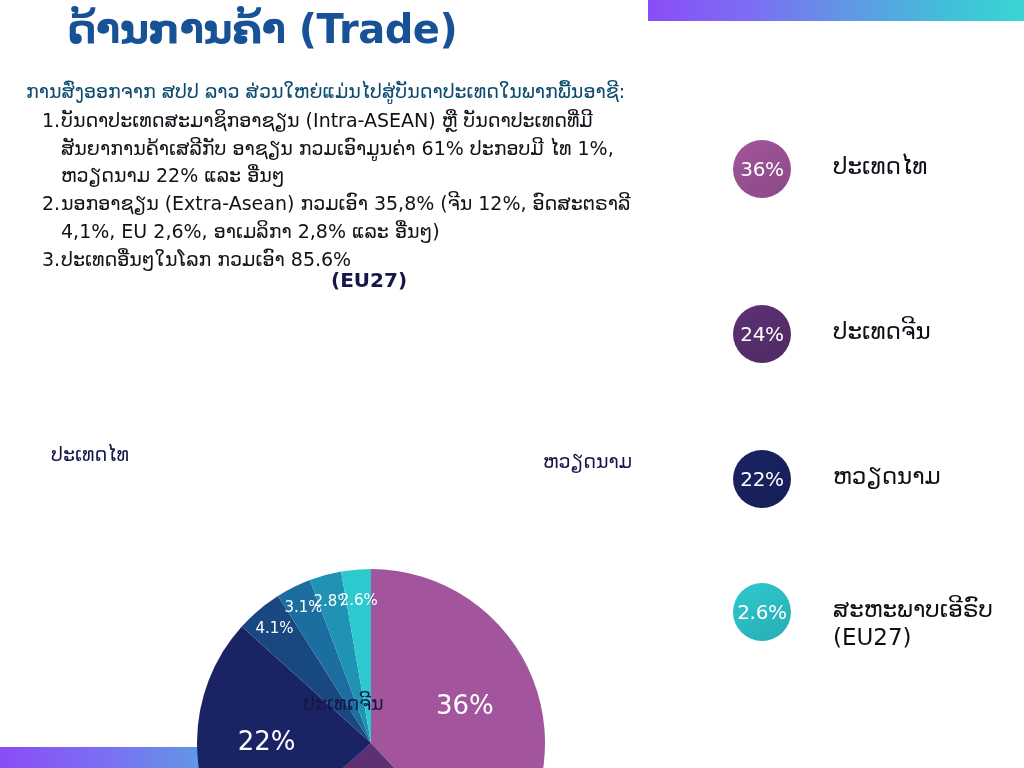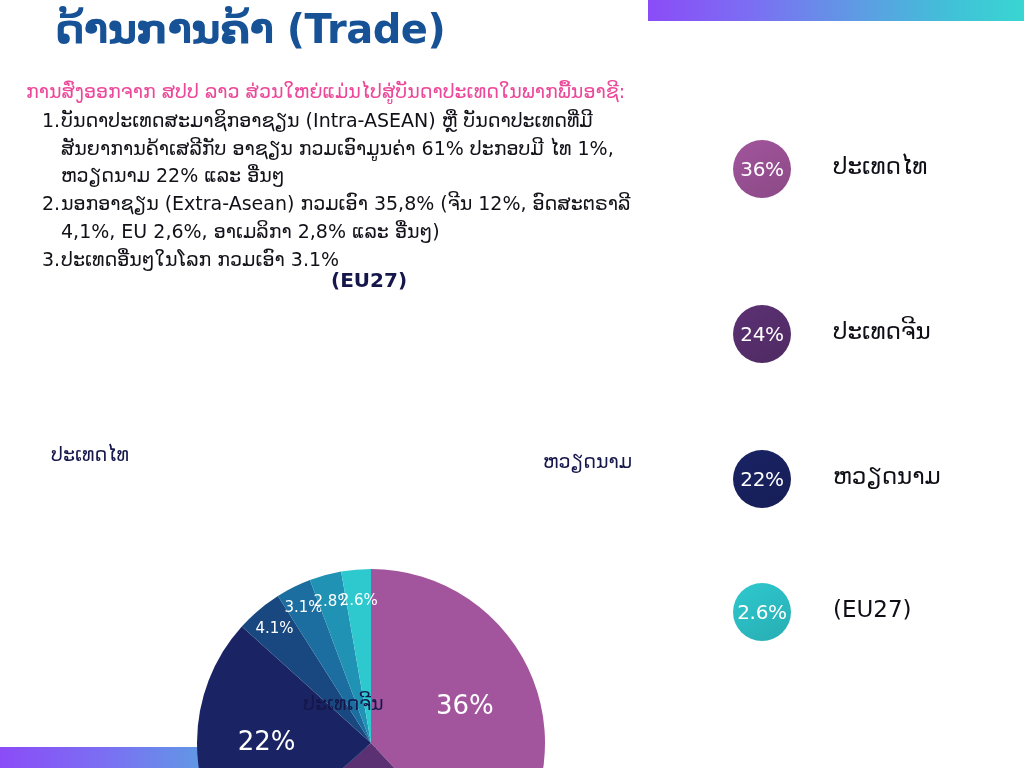--- a/index.html
+++ b/index.html
@@ -29,38 +29,38 @@
     bottom: 0;
     left: 0;
     width: 376px;
     height: 21px;
     background: linear-gradient(90deg, #8b4cf7 0%, #7b6ff3 28%, #5f9ae4 55%, #41c0d8 80%, #39d6d2 100%);
   }
 
   
   .title {
     position: absolute;
-    left: 56px;
+    left: 68px;
     top: 6px;
     font-size: 40px;
     font-weight: bold;
     color: #175296;
     letter-spacing: -0.5px;
     line-height: 1.15;
     white-space: nowrap;
     text-align: center;
   }
 
   
   .intro {
     position: absolute;
     left: 26px;
     top: 78px;
     font-size: 19px;
-    color: #ec4899;
+    color: #0c4a6e;
     line-height: 1.45;
     white-space: nowrap;
   }
   .num-list {
     position: absolute;
     left: 42px;
     top: 107px;
     width: 596px;
     font-size: 19px;
     color: #111118;
@@ -170,21 +170,21 @@
   <div class="li">
     <span class="num">1.</span>
     <span class="txt">ບັນດາປະເທດສະມາຊິກອາຊຽນ (Intra-ASEAN) ຫຼື ບັນດາປະເທດທີ່ມີສັນຍາການຄ້າເສລີກັບ ອາຊຽນ ກວມເອົາມູນຄ່າ 61% ປະກອບມີ ໄທ 1%, ຫວຽດນາມ 22% ແລະ ອື່ນໆ</span>
   </div>
   <div class="li">
     <span class="num">2.</span>
     <span class="txt">ນອກອາຊຽນ (Extra-Asean) ກວມເອົາ 35,8% (ຈີນ 12%, ອົດສະຕຣາລີ 4,1%, EU 2,6%, ອາເມລິກາ 2,8% ແລະ ອື່ນໆ)</span>
   </div>
   <div class="li">
     <span class="num">3.</span>
-    <span class="txt">ປະເທດອື່ນໆໃນໂລກ ກວມເອົາ 3.1%</span>
+    <span class="txt">ປະເທດອື່ນໆໃນໂລກ ກວມເອົາ 85.6%</span>
   </div>
 </div>
 
 <div class="eu27-note">(EU27)</div>
 
 <div class="chart-area">
   <svg class="pie-svg" id="pie-svg" width="350" height="350" viewBox="0 0 350 350">
       <path d="M 175 175 L 175 1 A 174 174 0 0 1 293.6724101900363 302.2511652586638 Z" fill="#a2559c"></path>
       <text x="268.89705854494196" y="138.01096383240383" class="slice-label big">36%</text>
       <path d="M 175 175 L 293.6724101900363 302.2511652586638 A 174 174 0 0 1 45.024751664336065 290.682474126734 Z" fill="#5c3173"></path>
@@ -225,17 +225,18 @@
   <div class="legend-row" id="legend-row-2" style="top:310px;">
     <div class="legend-bubble" id="bubble-2" style="background: linear-gradient(150deg, rgb(26, 35, 100) 0%, rgb(22, 30, 86) 100%);">22%</div>
     <div class="legend-text">
       <span>ຫວຽດນາມ</span>
     </div>
   </div>
 
   <div class="legend-row" id="legend-row-3" style="top:443px;">
     <div class="legend-bubble" id="bubble-3" style="background: linear-gradient(150deg, rgb(46, 201, 207) 0%, rgb(40, 173, 178) 100%);">2.6%</div>
     <div class="legend-text">
+      <span>ສະຫະພາບເອີຣົບ</span>
       <span class="l2">(EU27)</span>
     </div>
   </div>
 
 </div>
 
 </body></html>

